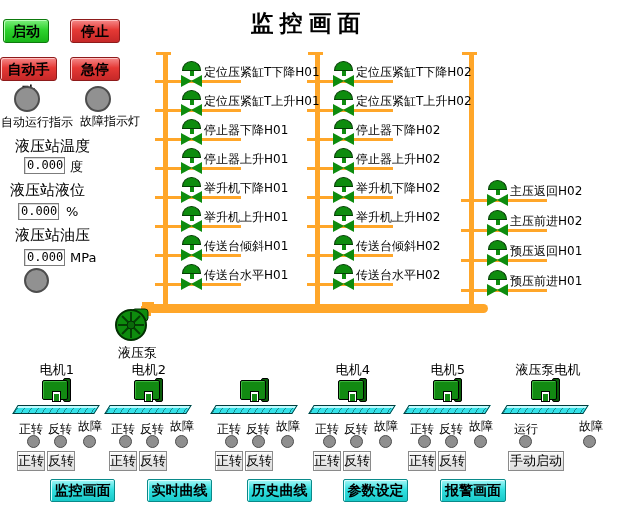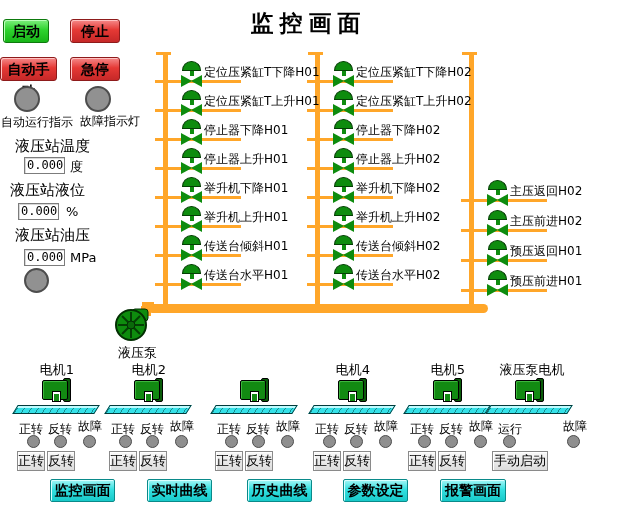--- a/index.html
+++ b/index.html
@@ -414,21 +414,21 @@
     <span class="ilab" style="left:10px;">正转</span>
     <span class="ilab" style="left:39px;">反转</span>
     <span class="ilab fault" style="left:69px;">故障</span>
     <i class="mlamp" style="left:20px;"></i>
     <i class="mlamp" style="left:47px;"></i>
     <i class="mlamp" style="left:76px;"></i>
     <button class="gbtn" style="left:10px;">正转</button>
     <button class="gbtn" style="left:40px;">反转</button>
   </div>
 
-  <div class="mgroup" style="left:472px;width:120px;">
+  <div class="mgroup" style="left:488px;width:120px;">
     <div class="mname">液压泵电机</div>
     <div class="micon" style="left:43px;">
         <i class="mshade"></i>
         <i class="mbody"></i>
         <i class="mport"></i>
       </div>
     <div class="conveyor" style="left:16px;"></div>
     <span class="ilab" style="left:24px;">运行</span>
     <span class="ilab fault" style="left:89px;">故障</span>
     <i class="mlamp" style="left:31px;"></i>

